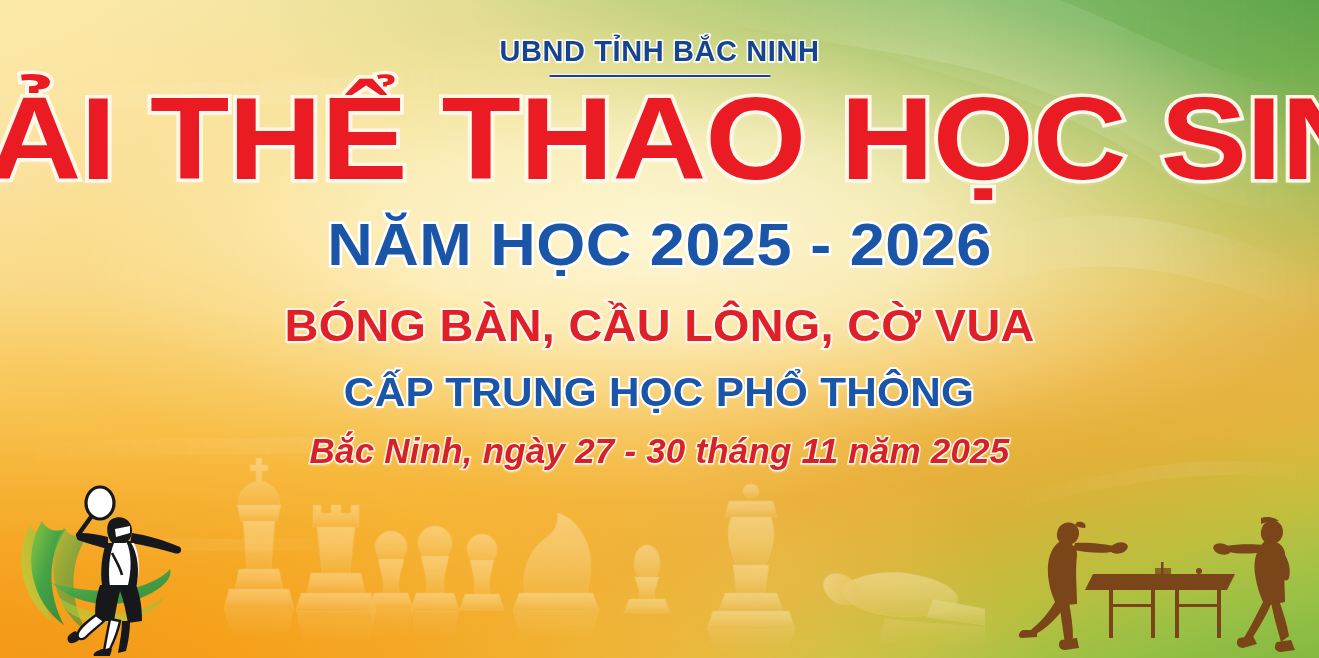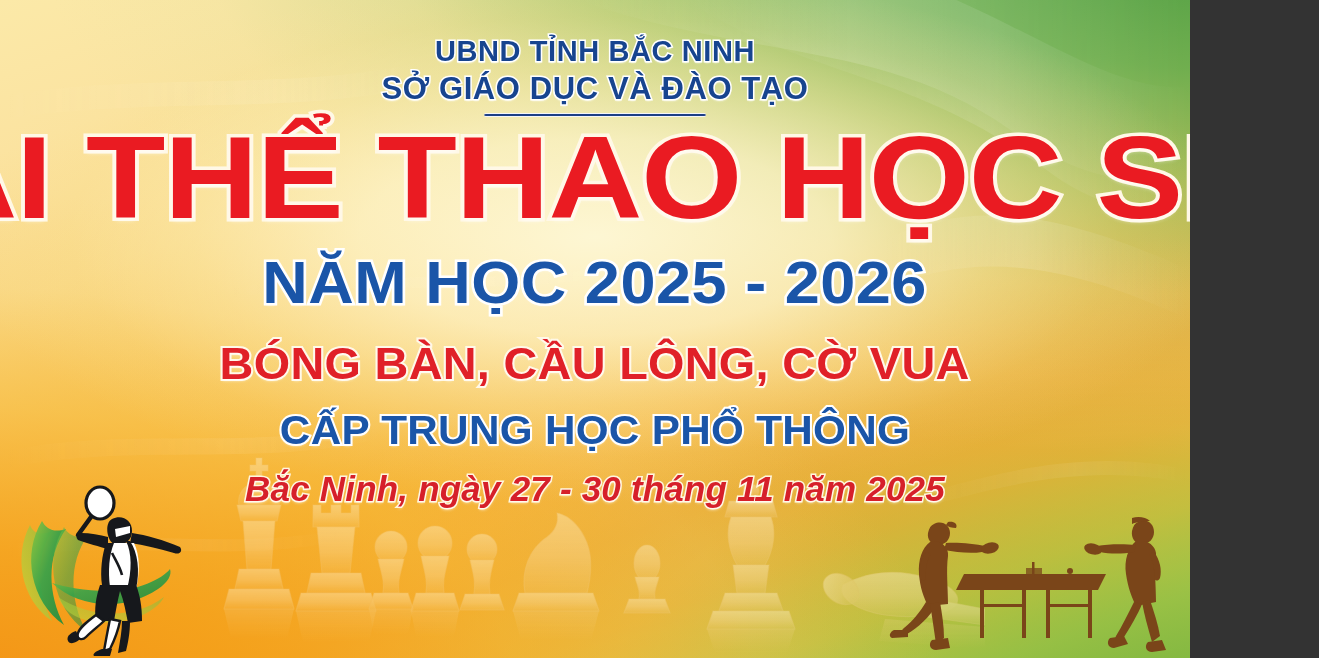--- a/index.html
+++ b/index.html
@@ -1,21 +1,21 @@
 <!DOCTYPE html>
 <html lang="vi"><head>
 <meta charset="utf-8">
 <title>Banner</title>
 <style>
   html,body{margin:0;padding:0;background:#333;}
   *{box-sizing:border-box;}
 
   #banner{
     position:relative;
-    width:1190px;
+    width:1319px;
     height:658px;
     overflow:hidden;
     font-family:"Liberation Sans", sans-serif;
     background:#86efac;
   }
 
   
   .bg-layer{position:absolute;inset:0;pointer-events:none;}
 
   
@@ -302,21 +302,20 @@
         <path d="M512,186 L600,186 L592,210 L520,210 Z"></path>
         <path d="M690,176 L790,184 L790,206 L684,198 Z"></path>
       </g>
     </svg>
   </div>
 
   <div class="content">
 
     <div class="org-line org1">UBND TỈNH BẮC NINH</div>
 
-    <div class="org-line org2">SỞ GIÁO DỤC VÀ ĐÀO TẠO</div>
 
     <div class="divider"></div>
 
     <div class="main-title">GIẢI THỂ THAO HỌC SINH</div>
 
     <div class="year-line">NĂM HỌC 2025 - 2026</div>
 
     <div class="sports-line">BÓNG BÀN, CẦU LÔNG, CỜ VUA</div>
 
     <div class="level-line">CẤP TRUNG HỌC PHỔ THÔNG</div>

